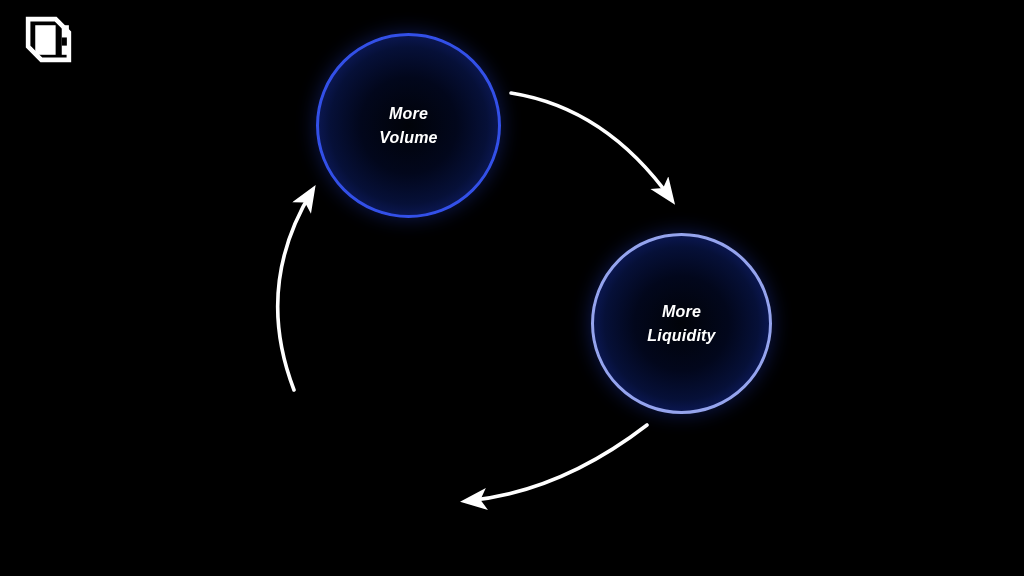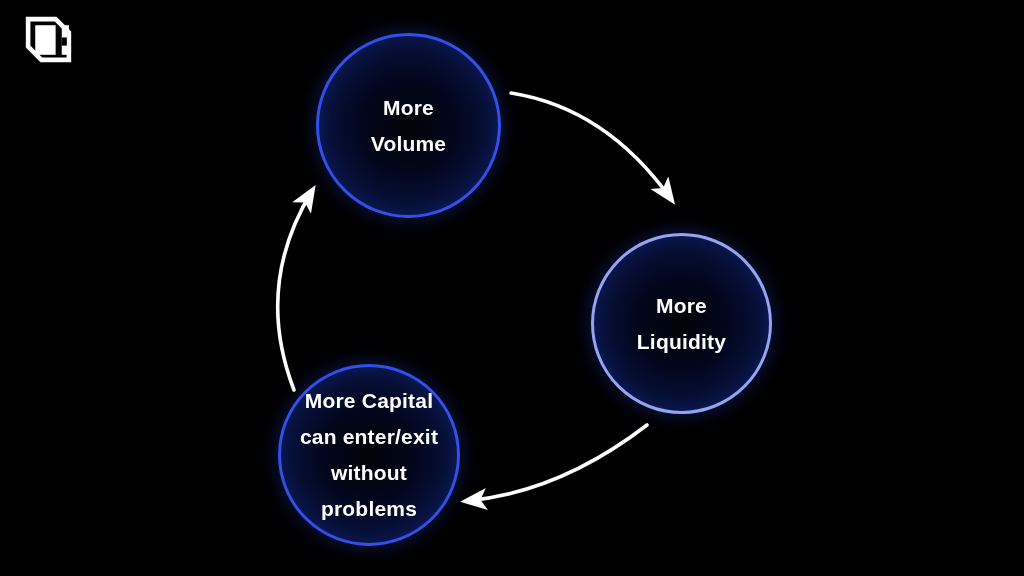--- a/index.html
+++ b/index.html
@@ -60,24 +60,25 @@
         #0d1a5c 76%,
         #16258c 88%,
         #2038bc 96%,
         #2a46da 100%);
     border: 3px solid var(--color-node-border-primary, #3350e8);
     box-shadow: 0 0 20px rgba(36, 62, 205, 0.40);
   }
   .node .label {
     color: var(--color-text, #ffffff);
     font-weight: bold;
-    font-size: 21px;
-    line-height: 36px;
+    font-size: 16px;
+    line-height: 24px;
     white-space: pre-line;
     letter-spacing: 0.2px;
+    font-style: italic;
   }
   .n-volume    { left: 316px; top: 33px;  width: 179px; height: 179px; }
   .n-liquidity { left: 591px; top: 233px; width: 175px; height: 175px;
                  border-color: var(--color-node-border-light, #95a4ee); }
   .n-capital   { left: 278px; top: 364px; width: 176px; height: 176px; }
 </style>
 </head>
 <body>
 
 <div class="stage">
@@ -105,20 +106,14 @@
   <div class="node n-volume">
     <span class="label">More
 Volume</span>
   </div>
 
   <div class="node n-liquidity">
     <span class="label">More
 Liquidity</span>
   </div>
 
-  <div class="node n-capital">
-    <span class="label">More Capital
-can enter/exit
-without
-problems</span>
-  </div>
 
 </div>
 
 </body></html>

